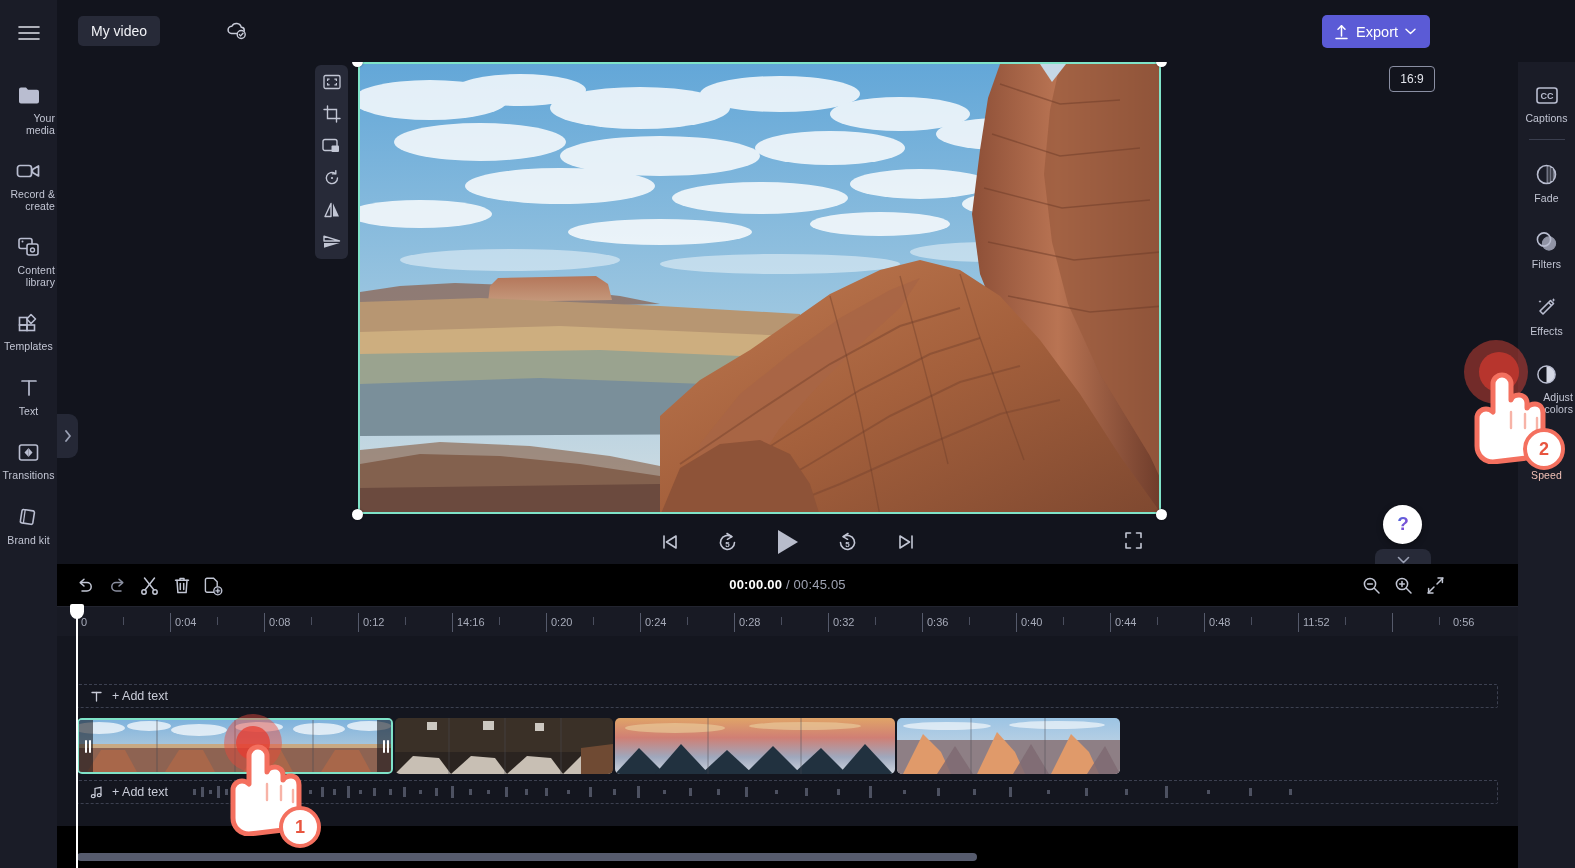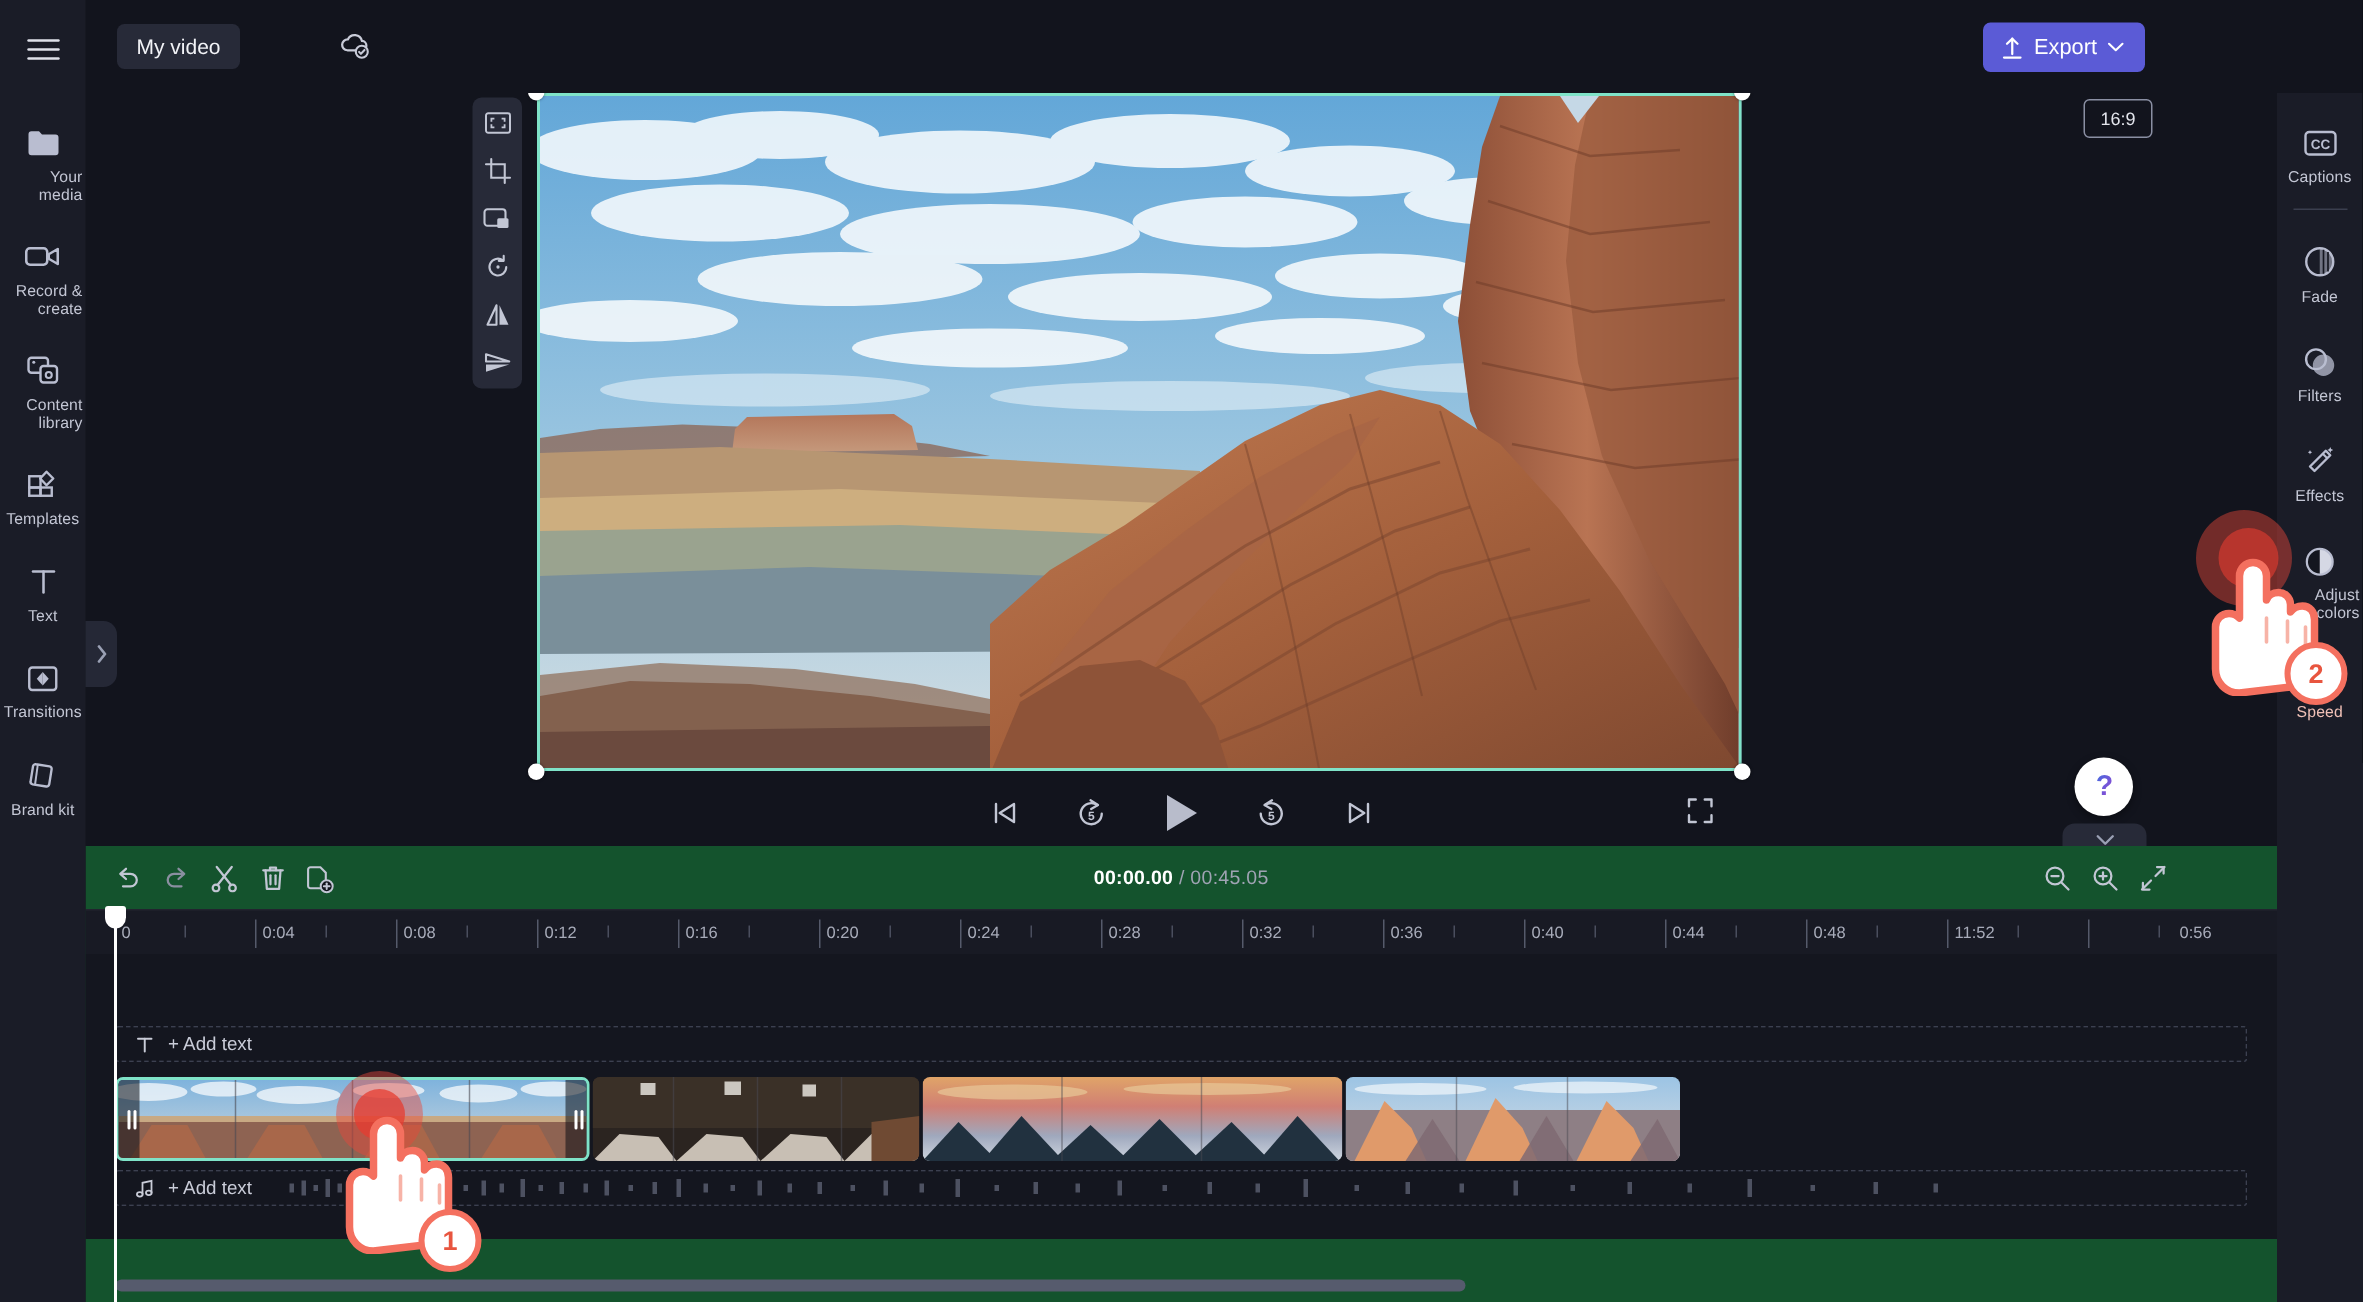--- a/index.html
+++ b/index.html
@@ -122,21 +122,21 @@
     display:flex; align-items:center; justify-content:center; cursor:pointer;
     box-shadow:0 2px 6px rgba(0,0,0,.4);
   }
   #panel-tab {
     position:absolute; left:1318px; top:487px; width:56px; height:22px;
     background:#272a38; border-radius:8px 8px 0 0;
     display:flex; align-items:center; justify-content:center; cursor:pointer;
   }
 
   
-  #timeline { position:absolute; left:57px; top:564px; width:1461px; height:304px; background:#14532d; }
+  #timeline { position:absolute; left:57px; top:564px; width:1461px; height:304px; background:#000000; }
 
   #tl-toolbar { position:absolute; left:0; top:0; width:1461px; height:42px; }
   .tb-btn { position:absolute; top:9px; width:25px; height:25px; display:flex;align-items:center;justify-content:center; cursor:pointer; }
   #timecode {
     position:absolute; left:0; right:0; top:13px; text-align:center;
     font-size:13px; letter-spacing:.2px; color:#9fa3b3;
   }
   #timecode b { color:#ffffff; font-weight:700; }
 
   #tl-ruler {
@@ -698,21 +698,21 @@
       <div class="tick" style="left:113px"></div>
       <div class="tick-lbl" style="left:118px">0:04</div>
       <div class="tick minor" style="left:160px"></div>
       <div class="tick" style="left:207px"></div>
       <div class="tick-lbl" style="left:212px">0:08</div>
       <div class="tick minor" style="left:254px"></div>
       <div class="tick" style="left:301px"></div>
       <div class="tick-lbl" style="left:306px">0:12</div>
       <div class="tick minor" style="left:348px"></div>
       <div class="tick" style="left:395px"></div>
-      <div class="tick-lbl" style="left:400px">0:16</div>
+      <div class="tick-lbl" style="left:400px">14:16</div>
       <div class="tick minor" style="left:442px"></div>
       <div class="tick" style="left:489px"></div>
       <div class="tick-lbl" style="left:494px">0:20</div>
       <div class="tick minor" style="left:536px"></div>
       <div class="tick" style="left:583px"></div>
       <div class="tick-lbl" style="left:588px">0:24</div>
       <div class="tick minor" style="left:630px"></div>
       <div class="tick" style="left:677px"></div>
       <div class="tick-lbl" style="left:682px">0:28</div>
       <div class="tick minor" style="left:724px"></div>

